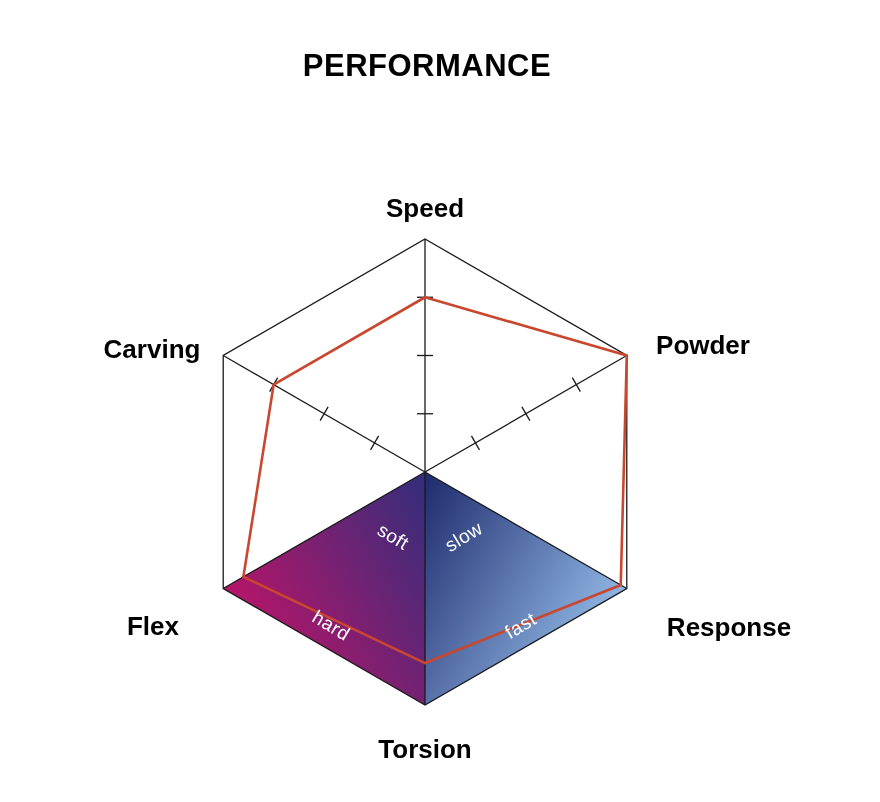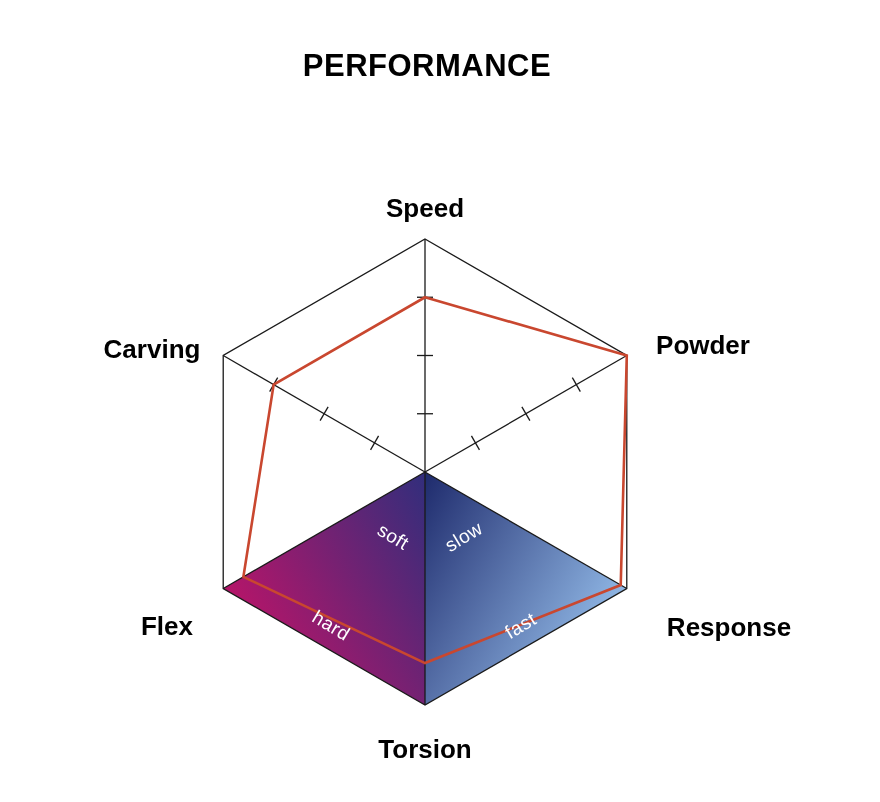--- a/index.html
+++ b/index.html
@@ -86,21 +86,21 @@
       <line x1="370.55402022955644" y1="449.8032032302755" x2="378.55402022955644" y2="435.9467967697245" stroke="#1a1a1a" stroke-width="1.3"></line>
       <line x1="320.1080404591129" y1="420.6782032302755" x2="328.1080404591129" y2="406.8217967697245" stroke="#1a1a1a" stroke-width="1.3"></line>
       <line x1="269.6620606886693" y1="391.5532032302755" x2="277.6620606886693" y2="377.6967967697245" stroke="#1a1a1a" stroke-width="1.3"></line>
       <polygon points="425,297.25 626.7839190817742,355.5 620.7304015093209,585.005 425,663.06 243.39447282640322,576.85 273.6620606886693,384.625" fill="none" stroke="#c9472f" stroke-width="2.6" stroke-linejoin="miter"></polygon>
     </svg>
 
   <div class="axis-label" style="left:425px; top:208px">Speed</div>
   <div class="axis-label" style="left:703px; top:345px">Powder</div>
   <div class="axis-label" style="left:425px; top:749px">Torsion</div>
   <div class="axis-label" style="left:729px; top:627px">Response</div>
-  <div class="axis-label" style="left:167px; top:626px">Flex</div>
+  <div class="axis-label" style="left:153px; top:626px">Flex</div>
   <div class="axis-label" style="left:152px; top:349px">Carving</div>
 
   <div class="quad-label" style="left:393px; top:537px; --rot:31deg">soft</div>
   <div class="quad-label" style="left:331px; top:626px; --rot:31deg">hard</div>
   <div class="quad-label" style="left:464px; top:537px; --rot:-31deg">slow</div>
   <div class="quad-label" style="left:521px; top:626px; --rot:-31deg">fast</div>
 
 </div>
 
 </body></html>

